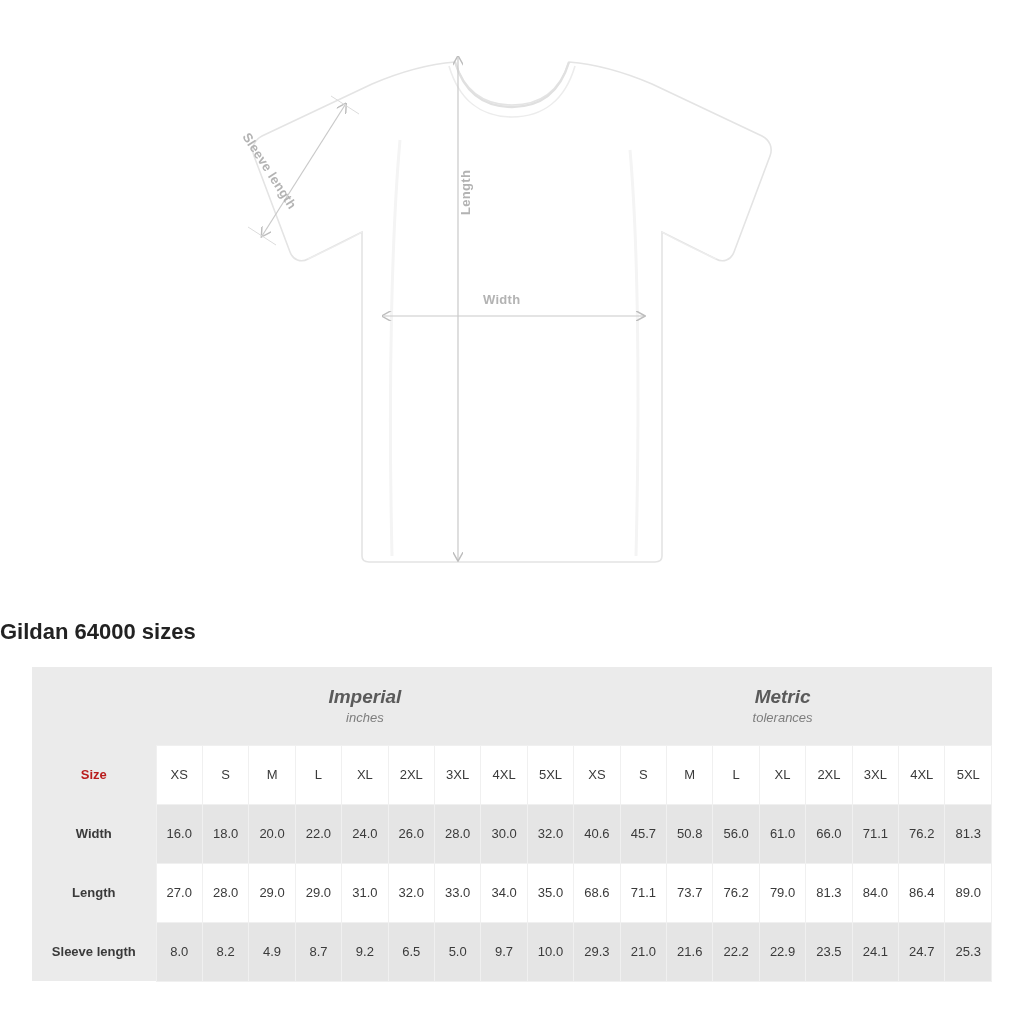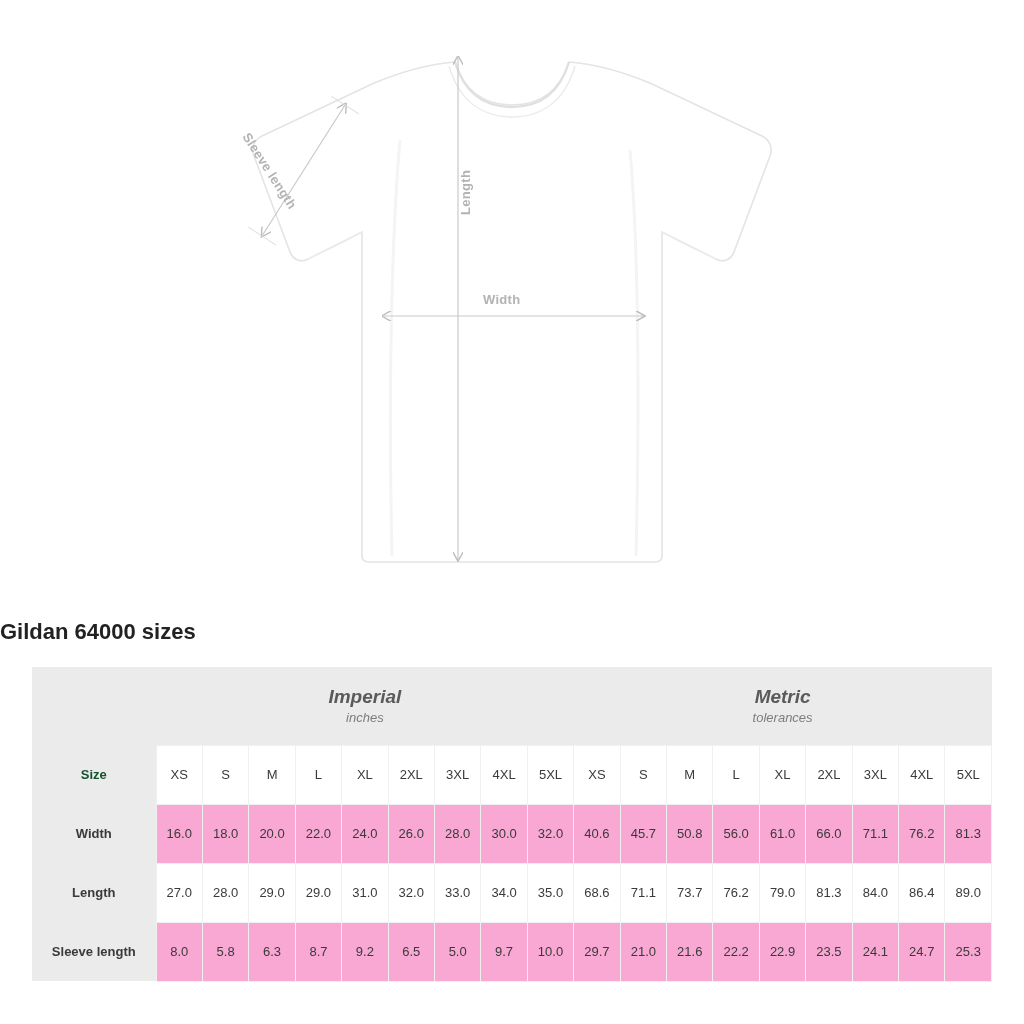--- a/index.html
+++ b/index.html
@@ -112,31 +112,31 @@
     background: #ffffff;
     font-weight: normal;
     color: #3f3f3f;
     font-size: 13.5px;
     height: 56px;
   }
   .hdr-row td.rowlabel {
     background: #ebebeb !important;
     border: none !important;
     font-weight: bold;
-    color: #14532d;
+    color: #b91c1c;
   }
   .rowlabel {
     background: #ebebeb !important;
     border: none !important;
     font-weight: bold;
     font-size: 13.5px;
     color: #3f3f3f;
   }
   tr.band td {
-    background: #f9a8d4;
+    background: #e5e5e5;
   }
   tr.band td.rowlabel {
     background: #ebebeb !important;
   }
   .col-label { width: 124px; }
   .col-data  { width: 46.4px; }
 </style>
 </head>
 <body>
 
@@ -302,29 +302,29 @@
           <td>79.0</td>
           <td>81.3</td>
           <td>84.0</td>
           <td>86.4</td>
           <td>89.0</td>
         </tr>
 
         <tr class="band">
           <td class="rowlabel">Sleeve length</td>
           <td>8.0</td>
-          <td>5.8</td>
-          <td>6.3</td>
+          <td>8.2</td>
+          <td>4.9</td>
           <td>8.7</td>
           <td>9.2</td>
           <td>6.5</td>
           <td>5.0</td>
           <td>9.7</td>
           <td>10.0</td>
-          <td>29.7</td>
+          <td>29.3</td>
           <td>21.0</td>
           <td>21.6</td>
           <td>22.2</td>
           <td>22.9</td>
           <td>23.5</td>
           <td>24.1</td>
           <td>24.7</td>
           <td>25.3</td>
         </tr>
       </tbody>

